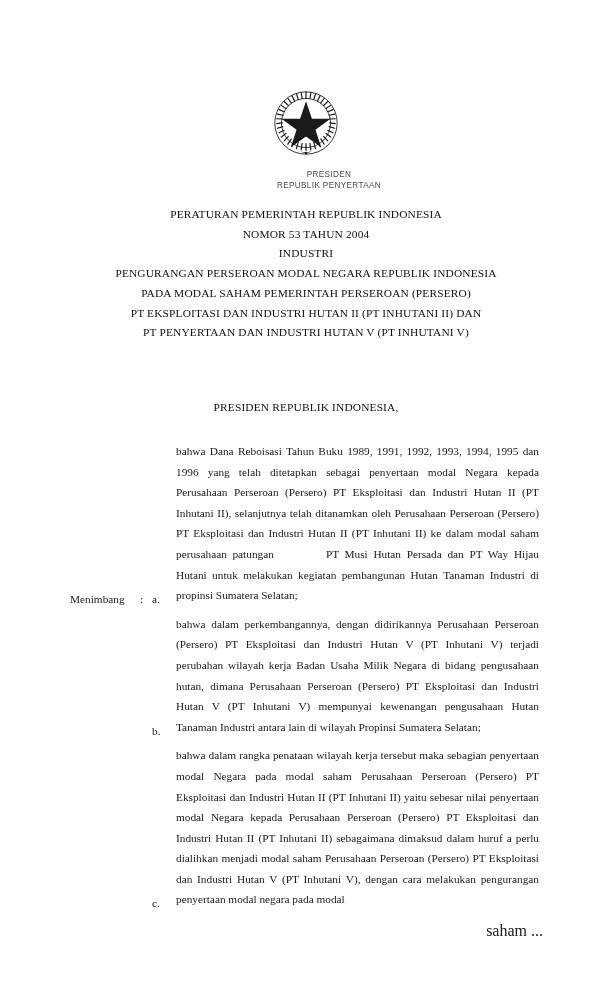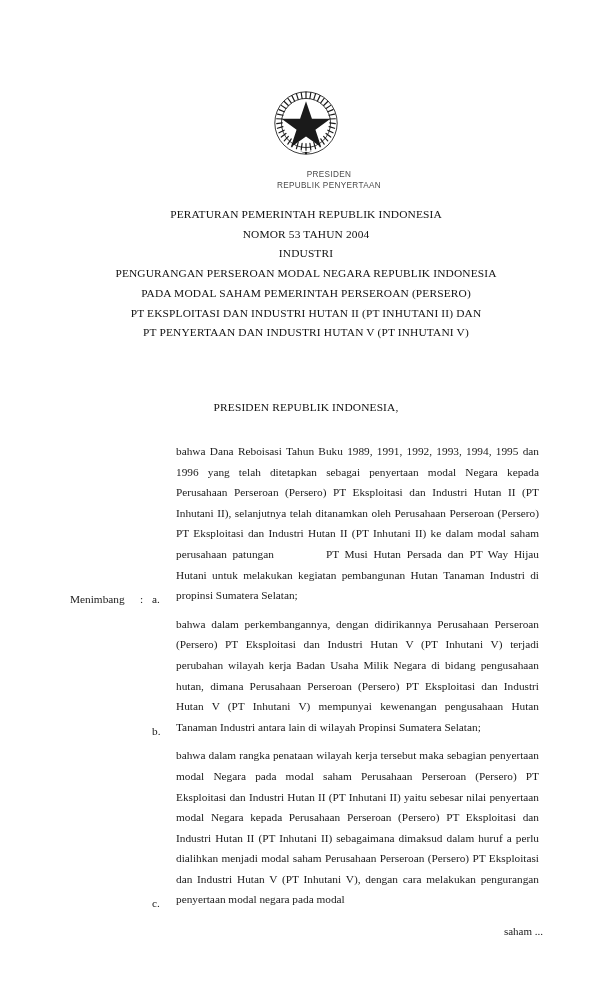--- a/index.html
+++ b/index.html
@@ -116,21 +116,21 @@
     margin: 4px;
   }
   .gapwide { display: inline-block; width: 52px; }
 
   .tail-line {
     position: absolute;
     top: 921px;
     left: 70px;
     width: 473px;
     text-align: right;
-    font-size: 11px;
+    font-size: 16px;
     line-height: 20.6px;
   }
 </style>
 </head>
 <body>
 
 <div class="page">
 
   <div class="emblem-block">
     <svg class="emblem-svg" width="78" height="78" viewBox="0 0 100 100">

